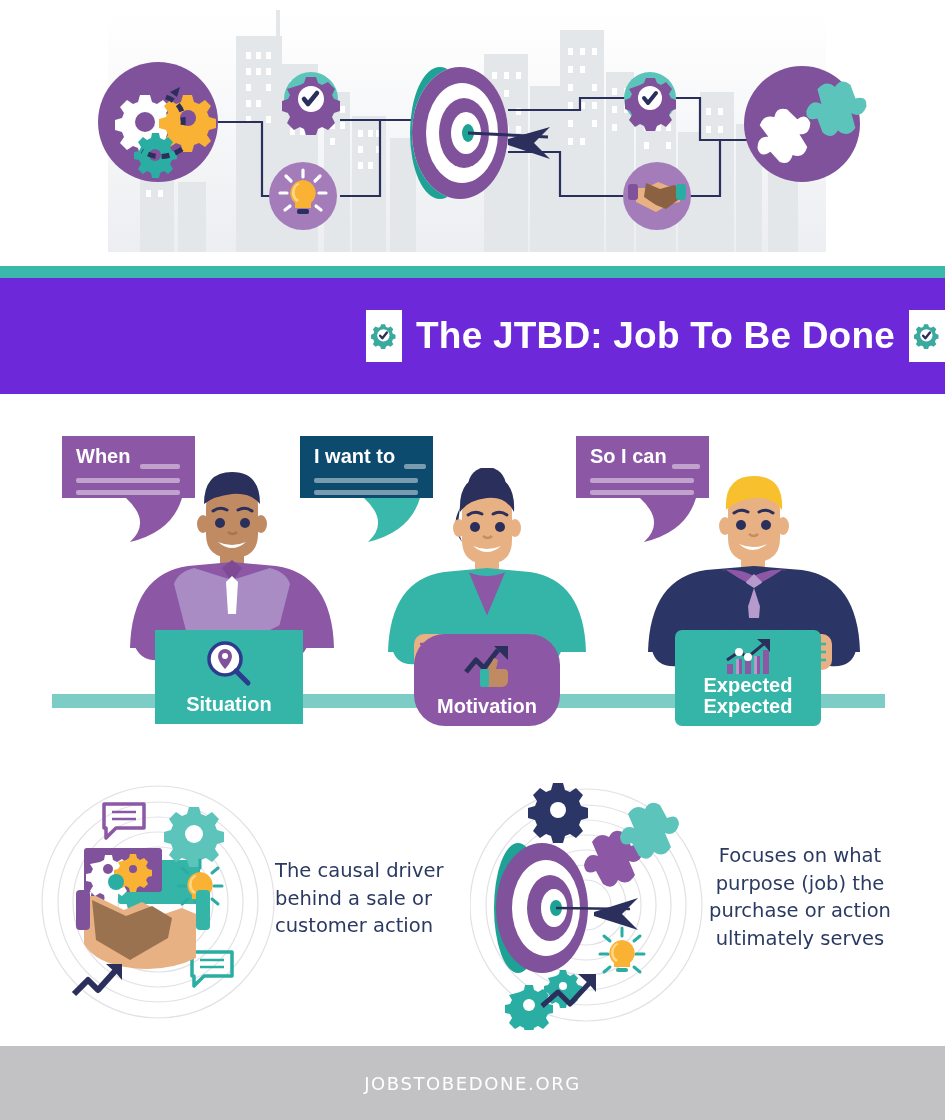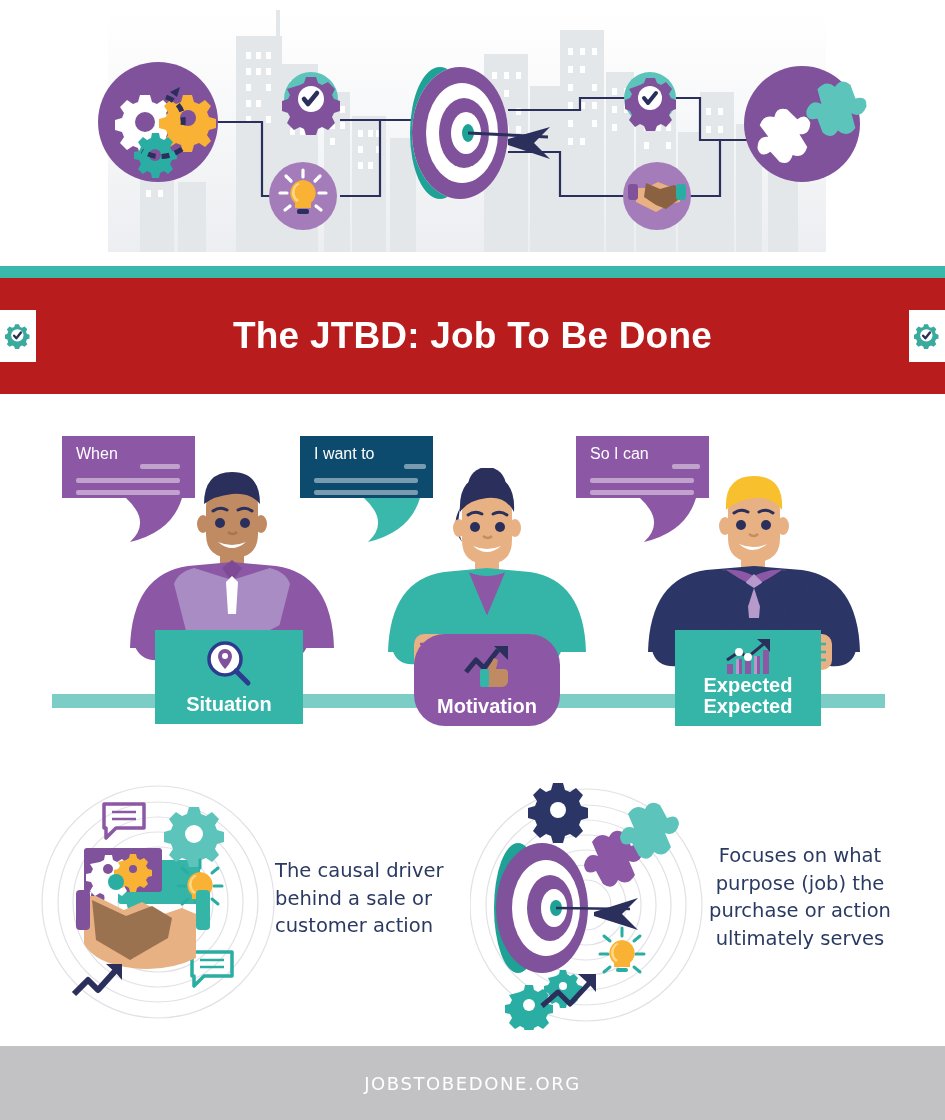--- a/index.html
+++ b/index.html
@@ -8,31 +8,31 @@
 
   
   .hero{position:absolute;left:0;top:0;width:945px;height:266px;background:#ffffff;overflow:hidden;}
   .hero-bg{position:absolute;left:108px;top:12px;width:718px;height:240px;
            background:linear-gradient(180deg,#ffffff 0%,#f4f5f7 60%,#eceef1 100%);}
   .sky-svg{position:absolute;left:0;top:0;width:945px;height:266px;}
   .hero-svg{position:absolute;left:0;top:0;width:945px;height:266px;}
 
   
   .teal-strip{position:absolute;left:0;top:266px;width:945px;height:12px;background:#3bb8ac;}
-  .title-band{position:absolute;left:0;top:278px;width:945px;height:116px;background:#b91c1c;
-              display:flex;align-items:center;justify-content:space-between;gap:14px;}
+  .title-band{position:absolute;left:0;top:278px;width:945px;height:116px;background:#6d28d9;
+              display:flex;align-items:center;justify-content:flex-end;gap:14px;}
   .title-text{color:#ffffff;font-size:37px;font-weight:bold;letter-spacing:.2px;white-space:nowrap;}
   .gear-badge{width:36px;height:52px;background:#ffffff;display:flex;align-items:center;justify-content:center;flex:0 0 auto;}
 
   
   .personas{position:absolute;left:0;top:394px;width:945px;height:350px;}
   .teal-rail{position:absolute;left:52px;top:300px;width:833px;height:14px;background:#7ccdc6;}
 
   .bubble{position:absolute;width:133px;height:62px;padding:10px 12px 0 14px;box-sizing:border-box;}
-  .bubble .btext{font-size:16px;font-weight:normal;color:#ffffff;line-height:1;}
+  .bubble .btext{font-size:20px;font-weight:bold;color:#ffffff;line-height:1;}
   .bline{position:absolute;height:5px;border-radius:2px;opacity:.45;background:#ffffff;}
   .bubble-purple{background:#8c57a5;}
   .bubble-teal{background:#0c4a6e;}
 
   .card{position:absolute;box-sizing:border-box;display:flex;flex-direction:column;
         align-items:center;justify-content:flex-end;padding-bottom:8px;}
   .card .ctext{color:#ffffff;font-size:20px;font-weight:bold;text-align:center;line-height:1.08;}
   .card-teal{background:#35b5a8;} .card-purple{background:#8c57a5;}
 
   
@@ -411,21 +411,21 @@
       <g stroke="#35b5a8" stroke-width="2.5">
           <line x1="72" y1="176" x2="100" y2="176"></line>
           <line x1="72" y1="184" x2="100" y2="184"></line>
           <line x1="72" y1="192" x2="100" y2="192"></line>
         <line x1="188" y1="176" x2="216" y2="176"></line>
           <line x1="188" y1="184" x2="216" y2="184"></line>
           <line x1="188" y1="192" x2="216" y2="192"></line>
         </g>
     </svg>
 
-    <div class="card card-teal" style="left:675px;top:236px;width:146px;height:96px;">
+    <div class="card card-teal" style="left:675px;top:236px;width:146px;height:96px;border-radius:7px;">
       <svg style="position:absolute;left:48px;top:6px;" width="54" height="40" viewBox="0 0 54 40">
         <g fill="#8c57a5">
           <rect x="4" y="28" width="6" height="10"></rect>
             <rect x="13" y="23" width="6" height="15"></rect>
           <rect x="22" y="25" width="6" height="13"></rect>
             <rect x="31" y="20" width="6" height="18"></rect>
           <rect x="40" y="14" width="6" height="24"></rect>
         </g>
         <g fill="#b79acc">
             <rect x="13" y="23" width="3" height="15"></rect>

